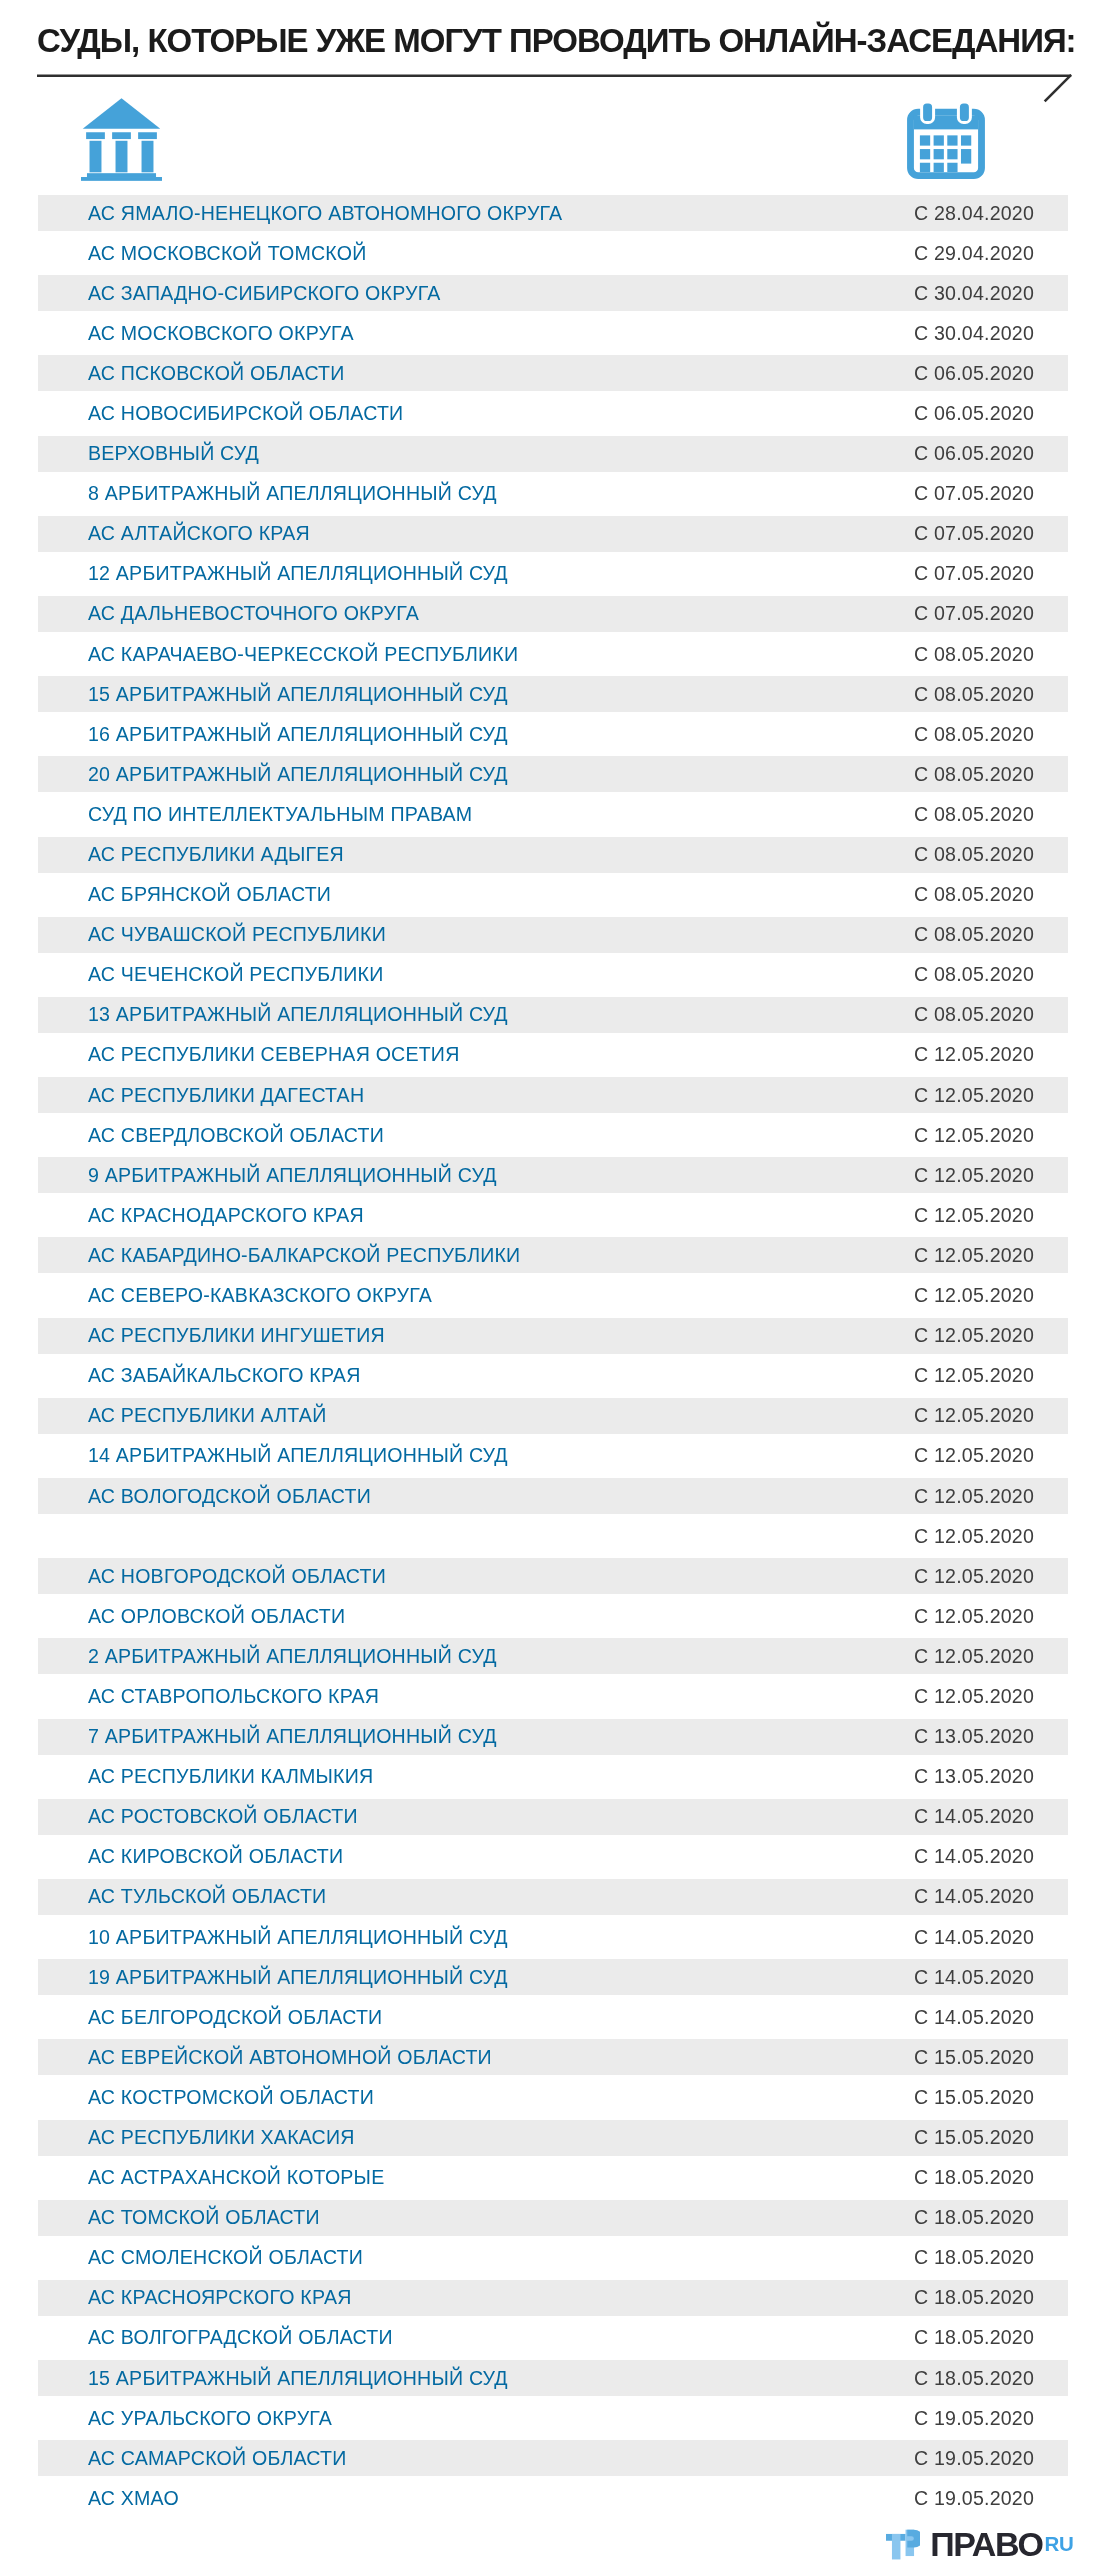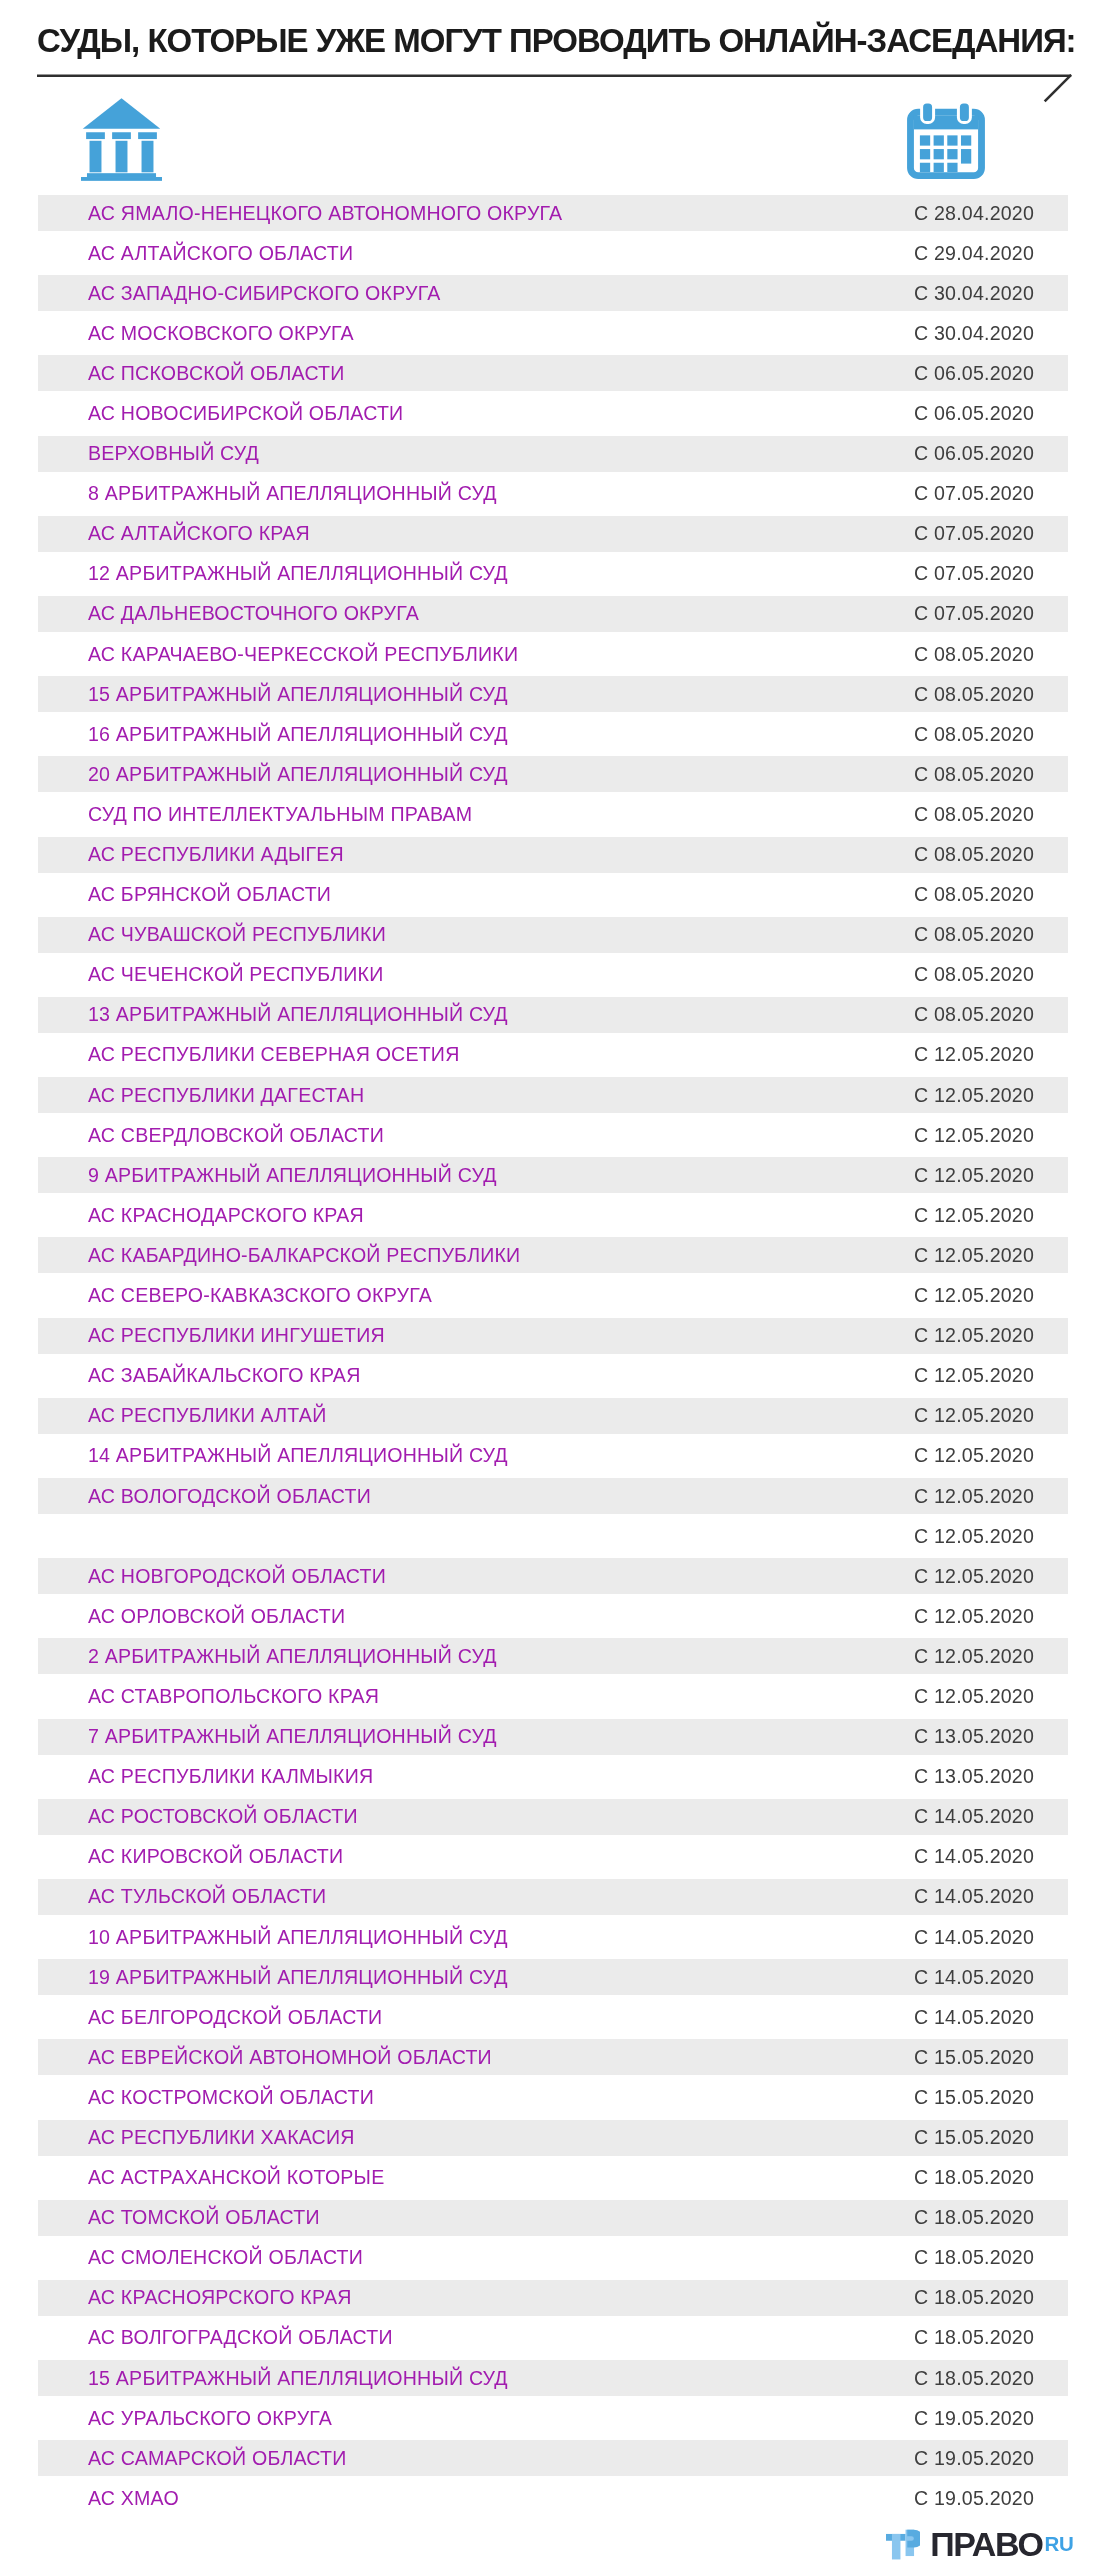--- a/index.html
+++ b/index.html
@@ -20,21 +20,21 @@
 
   .table {
     position:absolute; left:38px; top:195px; width:1030px;
   }
   .row {
     position:relative; height:36px; margin-bottom:4.1px;
     display:flex; align-items:center;
   }
   .row.odd { background:#ebebeb; }
   .cell-court {
-    margin-left:50px; font-size:19.6px; color:#a21caf;
+    margin-left:50px; font-size:19.6px; color:#0369a1;
     letter-spacing:0.2px; white-space:nowrap;
   }
   .cell-date {
     position:absolute; left:876px; font-size:19.6px; color:#3e3e3e;
     letter-spacing:0.2px; white-space:nowrap;
   }
 
   .brand {
     position:absolute; left:886px; top:2526px;
     display:flex; align-items:center;
@@ -98,21 +98,21 @@
       </g>
     </svg>
   </div>
 
   <div class="table" id="rows-container">
       <div class="row odd">
         <span class="cell-court">АС ЯМАЛО-НЕНЕЦКОГО АВТОНОМНОГО ОКРУГА</span>
         <span class="cell-date">С 28.04.2020</span>
       </div>
       <div class="row">
-        <span class="cell-court">АС АЛТАЙСКОГО ОБЛАСТИ</span>
+        <span class="cell-court">АС МОСКОВСКОЙ ТОМСКОЙ</span>
         <span class="cell-date">С 29.04.2020</span>
       </div>
       <div class="row odd">
         <span class="cell-court">АС ЗАПАДНО-СИБИРСКОГО ОКРУГА</span>
         <span class="cell-date">С 30.04.2020</span>
       </div>
       <div class="row">
         <span class="cell-court">АС МОСКОВСКОГО ОКРУГА</span>
         <span class="cell-date">С 30.04.2020</span>
       </div>

